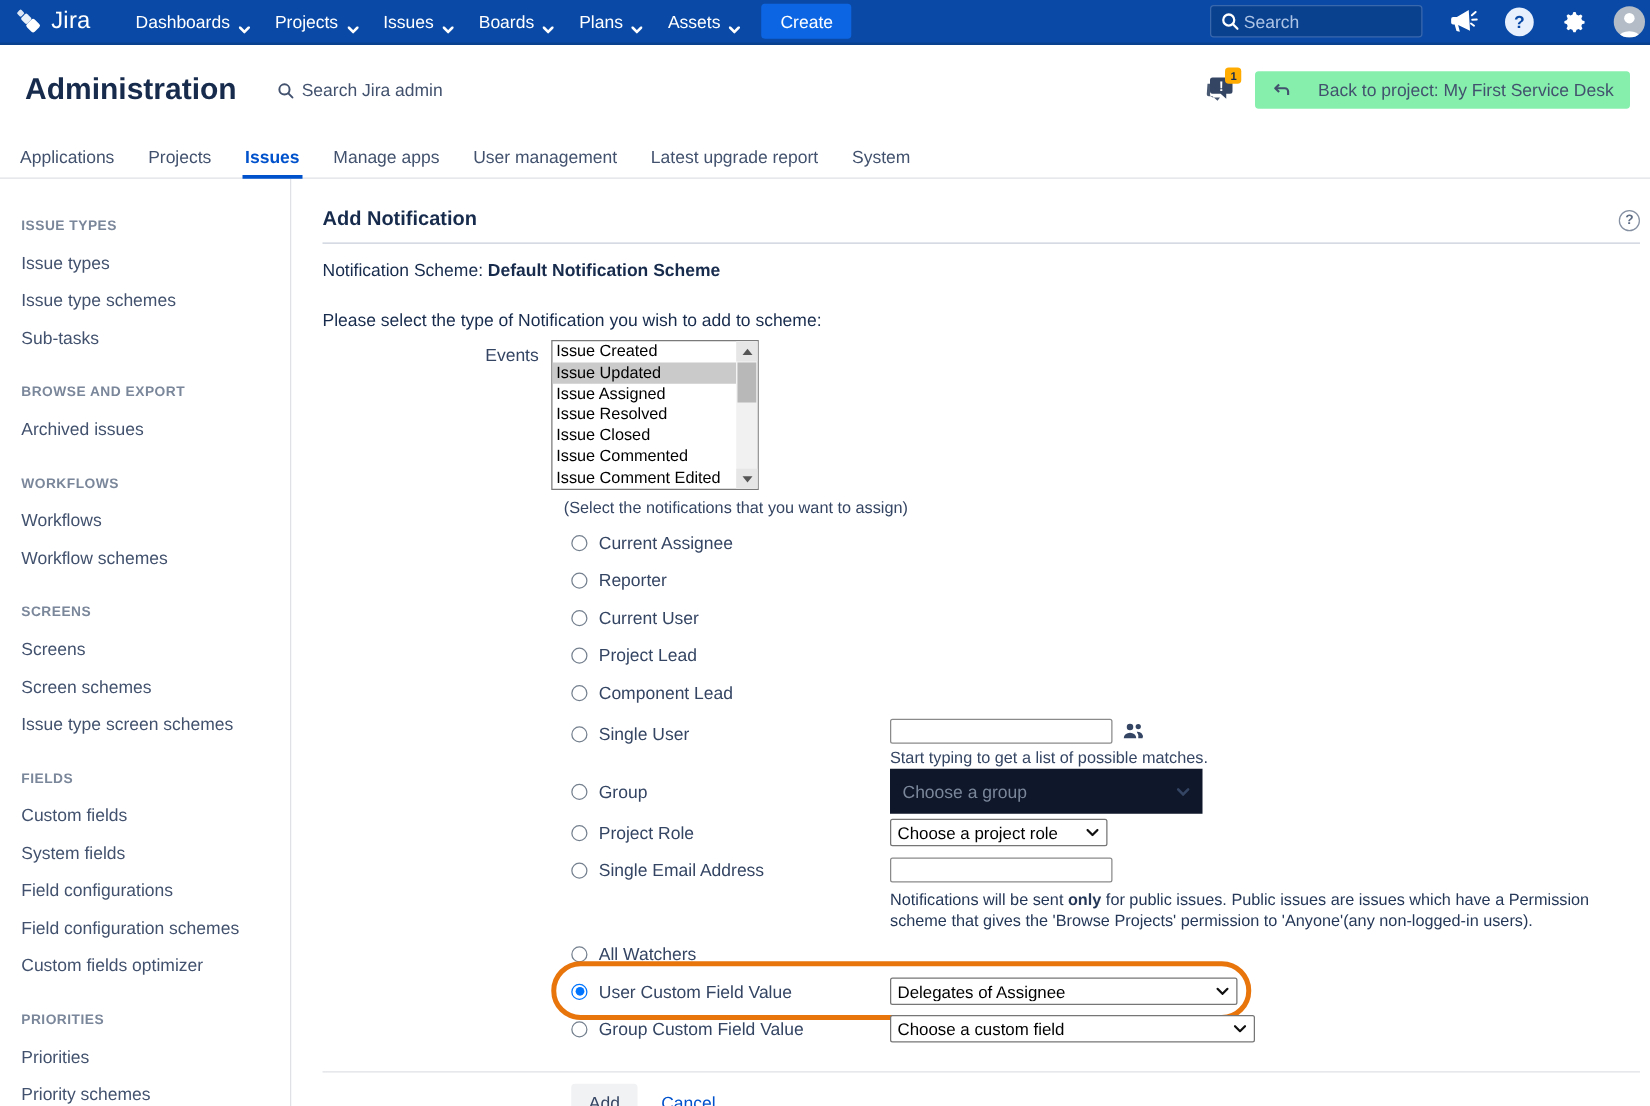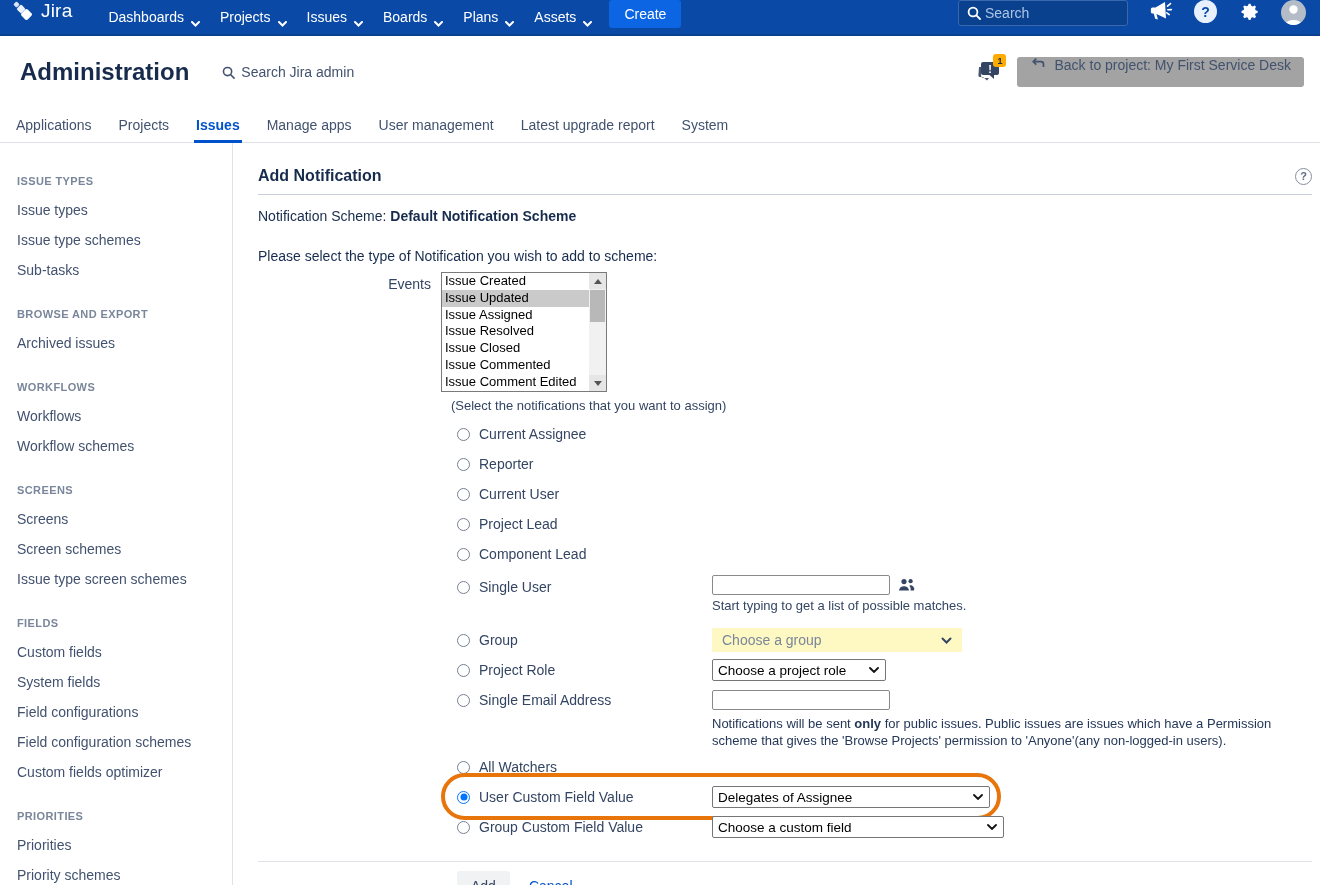--- a/index.html
+++ b/index.html
@@ -1,21 +1,21 @@
 <!DOCTYPE html>
 <html><head>
 <meta charset="utf-8">
 <style>
   * { margin:0; padding:0; box-sizing:border-box; }
   html,body { width:1320px; height:885px; overflow:hidden; background:#fff;
               font-family:"Liberation Sans", sans-serif; font-size:14px; color:#172B4D; }
 
   
-  .navbar { height:36px; background:#0A4AA6; display:flex; align-items:flex-start;
-            padding:0 14px 0 12px; border-bottom:2px solid #09418f; }
+  .navbar { height:36px; background:#0A4AA6; display:flex; align-items:center;
+            padding:0 4px 0 12px; border-bottom:2px solid #09418f; }
   .logo { display:flex; align-items:center; gap:7px; margin-right:26px; }
   .logo-text { color:#fff; font-size:19px; font-weight:500; letter-spacing:.2px; }
   .nav-menu { display:flex; align-items:center; height:100%; }
   .nav-item { display:flex; align-items:center; gap:7px; color:#fff; padding:0 10px;
               height:100%; cursor:pointer; font-size:14px; }
   .chev { width:9px; height:6px; display:inline-block; }
   .create-btn { background:#0C66E4; color:#fff; border:none; border-radius:3px;
                 font-size:14px; font-weight:500; padding:6px 15px; margin-left:7px; cursor:pointer;
                 font-family:"Liberation Sans", sans-serif; }
   .nav-search { margin-left:auto; display:flex; align-items:center; gap:4px;
@@ -33,21 +33,21 @@
   
   .admin-header { height:72px; display:flex; align-items:center; padding:0 16px 0 20px; }
   .admin-title { font-size:24px; font-weight:600; color:#172B4D; }
   .admin-search { margin-left:33px; display:flex; align-items:center; gap:6px;
                   color:#42526E; font-size:14px; cursor:text; }
   .admin-right { margin-left:auto; display:flex; align-items:center; gap:13px; }
   .bubble-wrap { position:relative; width:28px; height:28px; cursor:pointer; }
   .bubble-badge { position:absolute; top:-4px; right:-2px; min-width:13px; height:13px;
                   background:#FFAB00; border-radius:3px; color:#172B4D; font-size:9px; font-weight:700;
                   display:flex; align-items:center; justify-content:center; padding:0 3px; }
-  .back-btn { display:flex; gap:9px; background:#a3a3a3; border:none;
+  .back-btn { display:flex; align-items:center; gap:22px; background:#86efac; border:none;
               border-radius:3px; height:30px; padding:0 13px; color:#42526E; font-size:14px;
               cursor:pointer; font-family:"Liberation Sans", sans-serif; }
 
   
   .tabbar { height:35px; display:flex; align-items:stretch; gap:27px; padding-left:16px;
             border-bottom:1px solid #DFE1E6; }
   .tab { display:flex; align-items:center; color:#42526E; font-size:14px; cursor:pointer;
          position:relative; }
   .tab.active { color:#0052CC; font-weight:600; }
   .tab.active::after { content:""; position:absolute; left:-2px; right:-2px; bottom:-1px;
@@ -97,21 +97,21 @@
   .radio { width:13px; height:13px; border:1px solid #75808f; border-radius:50%; background:#fff;
            flex-shrink:0; position:relative; cursor:pointer; }
   .radio.checked { border:1.5px solid #0075FF; }
   .radio.checked::after { content:""; position:absolute; left:50%; top:50%; transform:translate(-50%,-50%);
                           width:7px; height:7px; border-radius:50%; background:#0075FF; }
   .choice-label { font-size:14px; color:#344563; cursor:pointer; }
   .txt-input { width:178px; height:20px; border:1px solid #8a8a8a; border-radius:2px; background:#fff;
                font-size:13px; padding:0 4px; outline:none; font-family:"Liberation Sans", sans-serif; }
   .inline { display:flex; align-items:center; gap:8px; }
   .hint { font-size:13px; color:#344563; margin-top:3px; }
-  .fake-select { width:250px; height:24px; background:#fef9c3; color:#7A869A; font-size:14px;
+  .fake-select { width:250px; height:36px; background:#0f172a; color:#7A869A; font-size:14px;
                  display:flex; align-items:center; justify-content:space-between;
                  padding:0 10px; cursor:pointer; }
   .sel-wrap { position:relative; display:inline-block; }
   .sel-wrap select { appearance:none; -webkit-appearance:none; height:22px; border:1px solid #767676;
                      border-radius:2px; background:#fff; font-size:13.5px; padding:0 22px 0 5px;
                      color:#000; outline:none; cursor:pointer; font-family:"Liberation Sans", sans-serif; }
   .sel-wrap .sel-chev { position:absolute; right:7px; top:50%; transform:translateY(-50%);
                         pointer-events:none; display:flex; }
   .w-role select { width:174px; }
   .w-ucf select  { width:278px; }
@@ -388,21 +388,21 @@
                   <circle cx="12.6" cy="3.2" r="2.1"></circle>
                   <path d="M11.4 7.4 a4.2 3.8 0 0 1 4.6 5.2 h-3.4 a6.3 6.3 0 0 0 -1.2 -5.2z"></path>
                 </g>
               </svg>
           </span>
         </div>
         <div class="hint">Start typing to get a list of possible matches.</div>
       </div>
     </div>
 
-    <div class="row" style="margin-top:12px;text-align:right;">
+    <div class="row" style="margin-top:2px;text-align:right;">
       <div class="radio-cell">
           <span class="radio"></span>
         <span class="choice-label">Group</span>
         </div>
       <div class="fake-select">
         <span>Choose a group</span>
         <span style="display:flex;">
             <svg width="11" height="7" viewBox="0 0 11 7">
               <polyline points="1.5,1.5 5.5,5.5 9.5,1.5" fill="none" stroke="#344563" stroke-width="2" stroke-linecap="round"></polyline>
             </svg>

